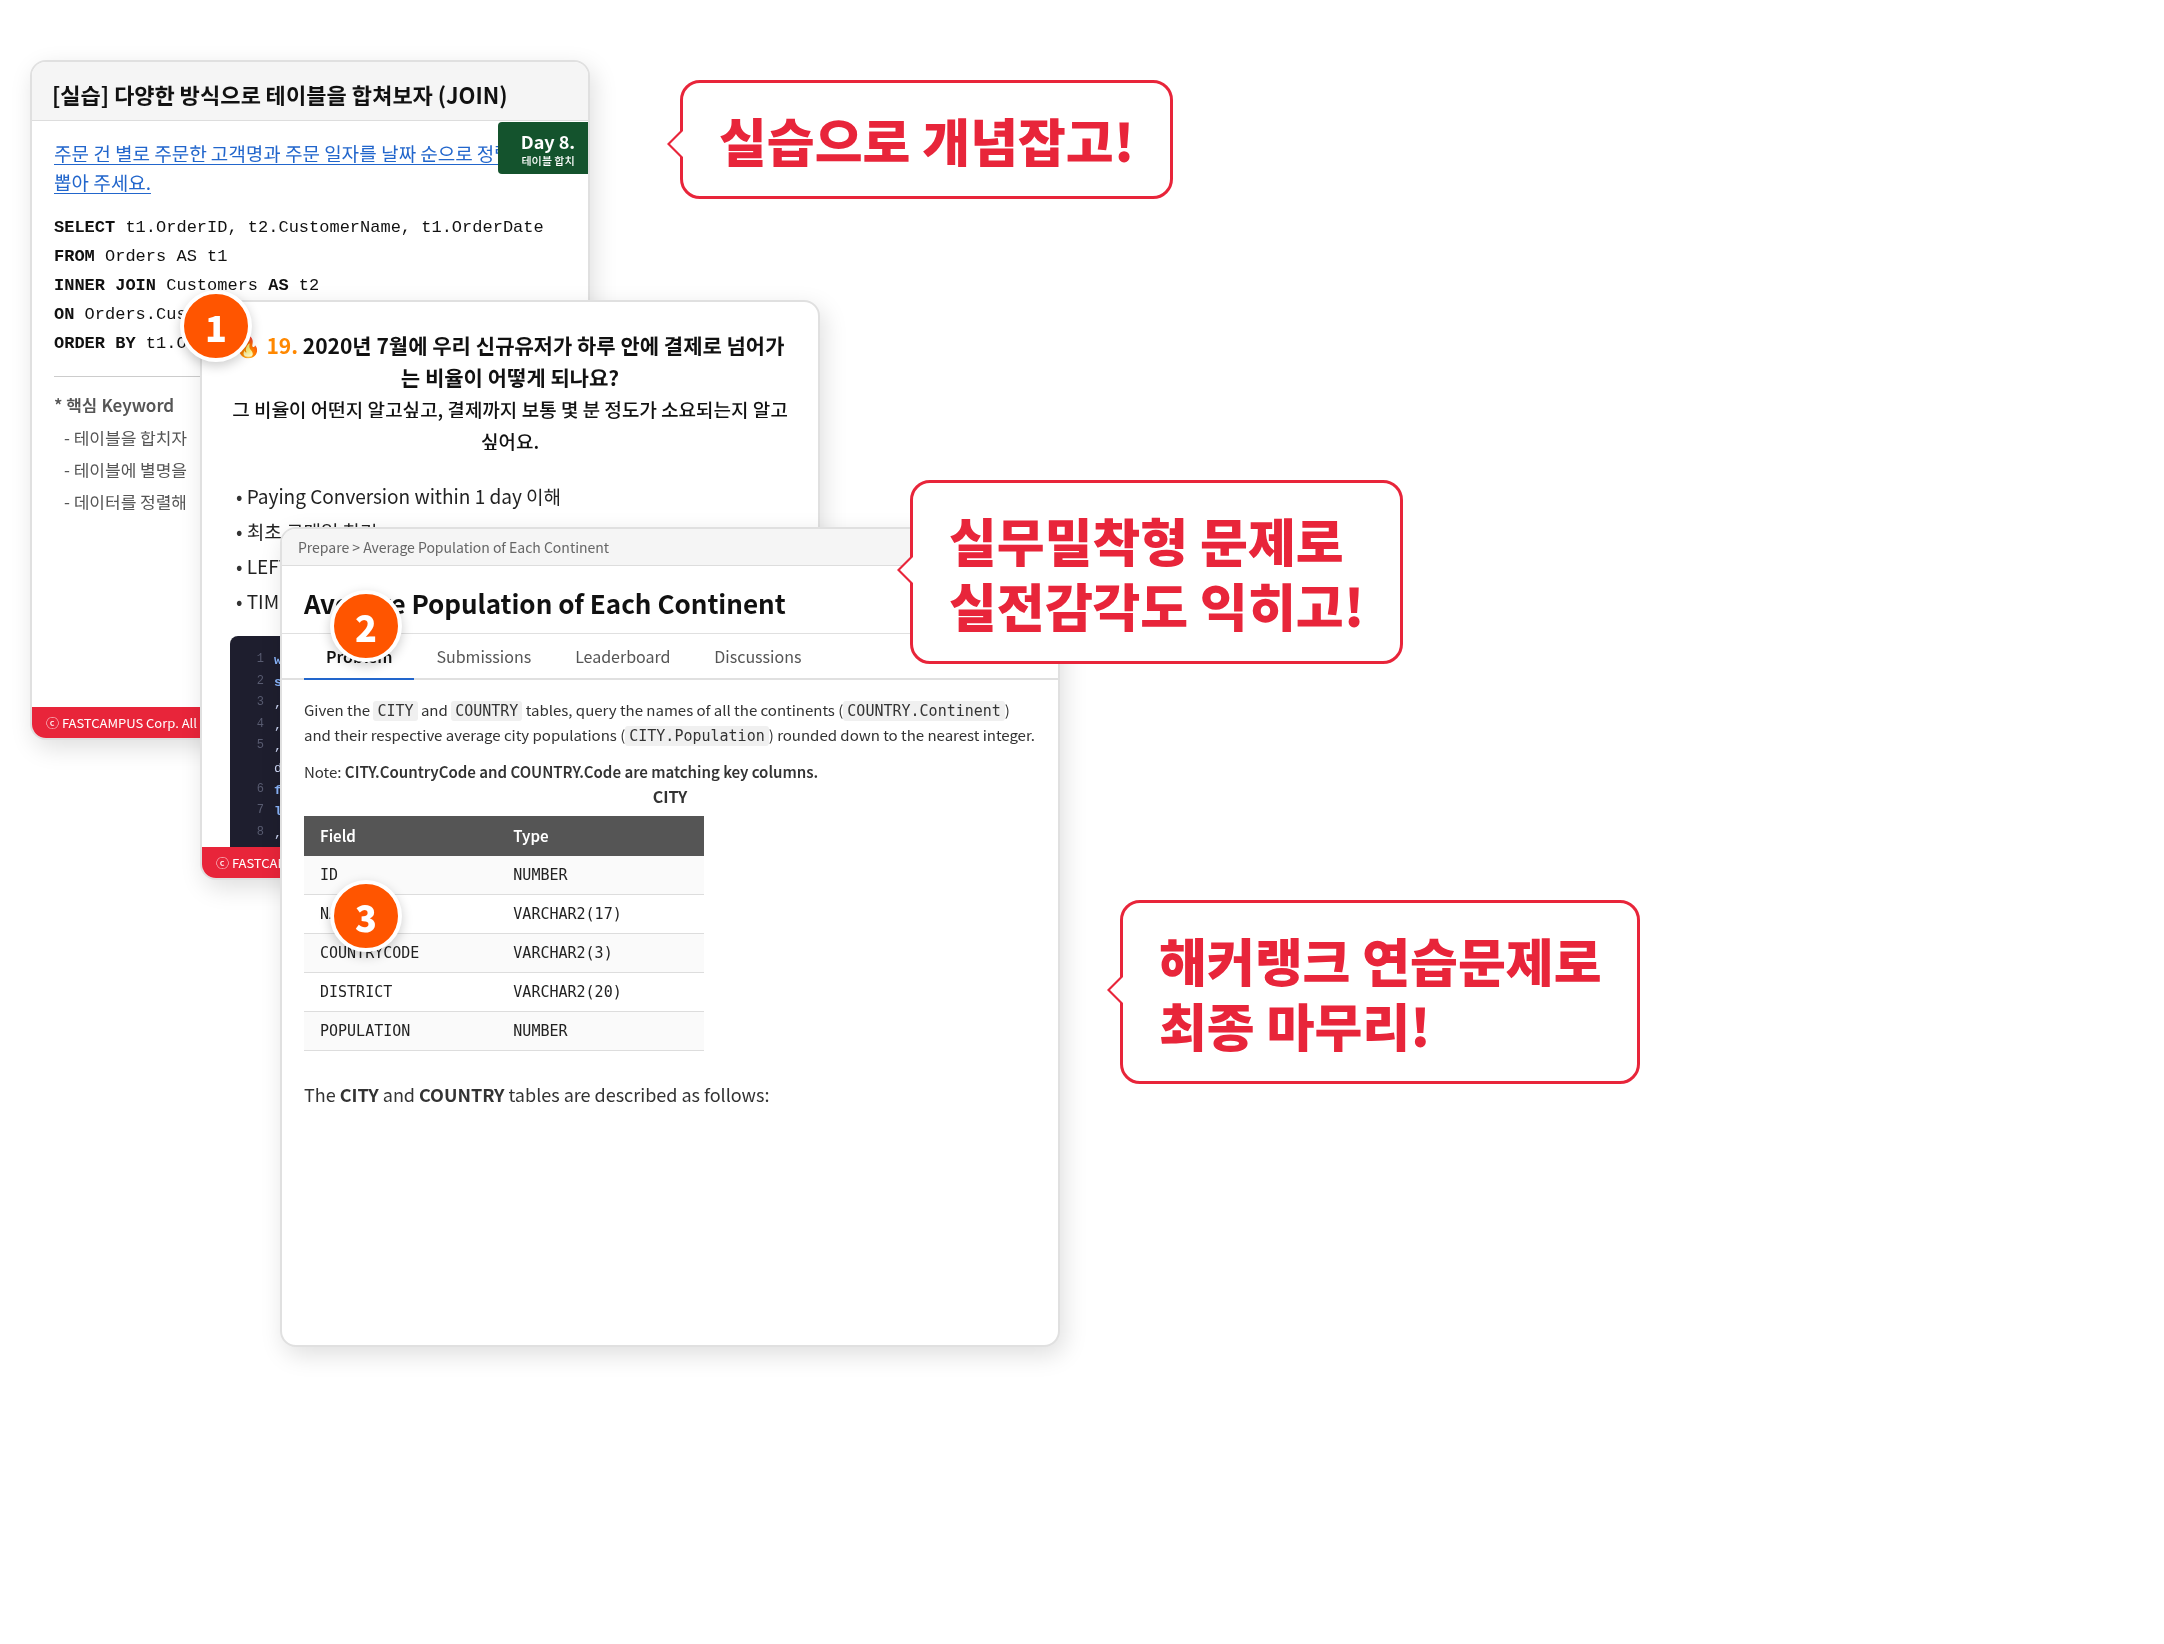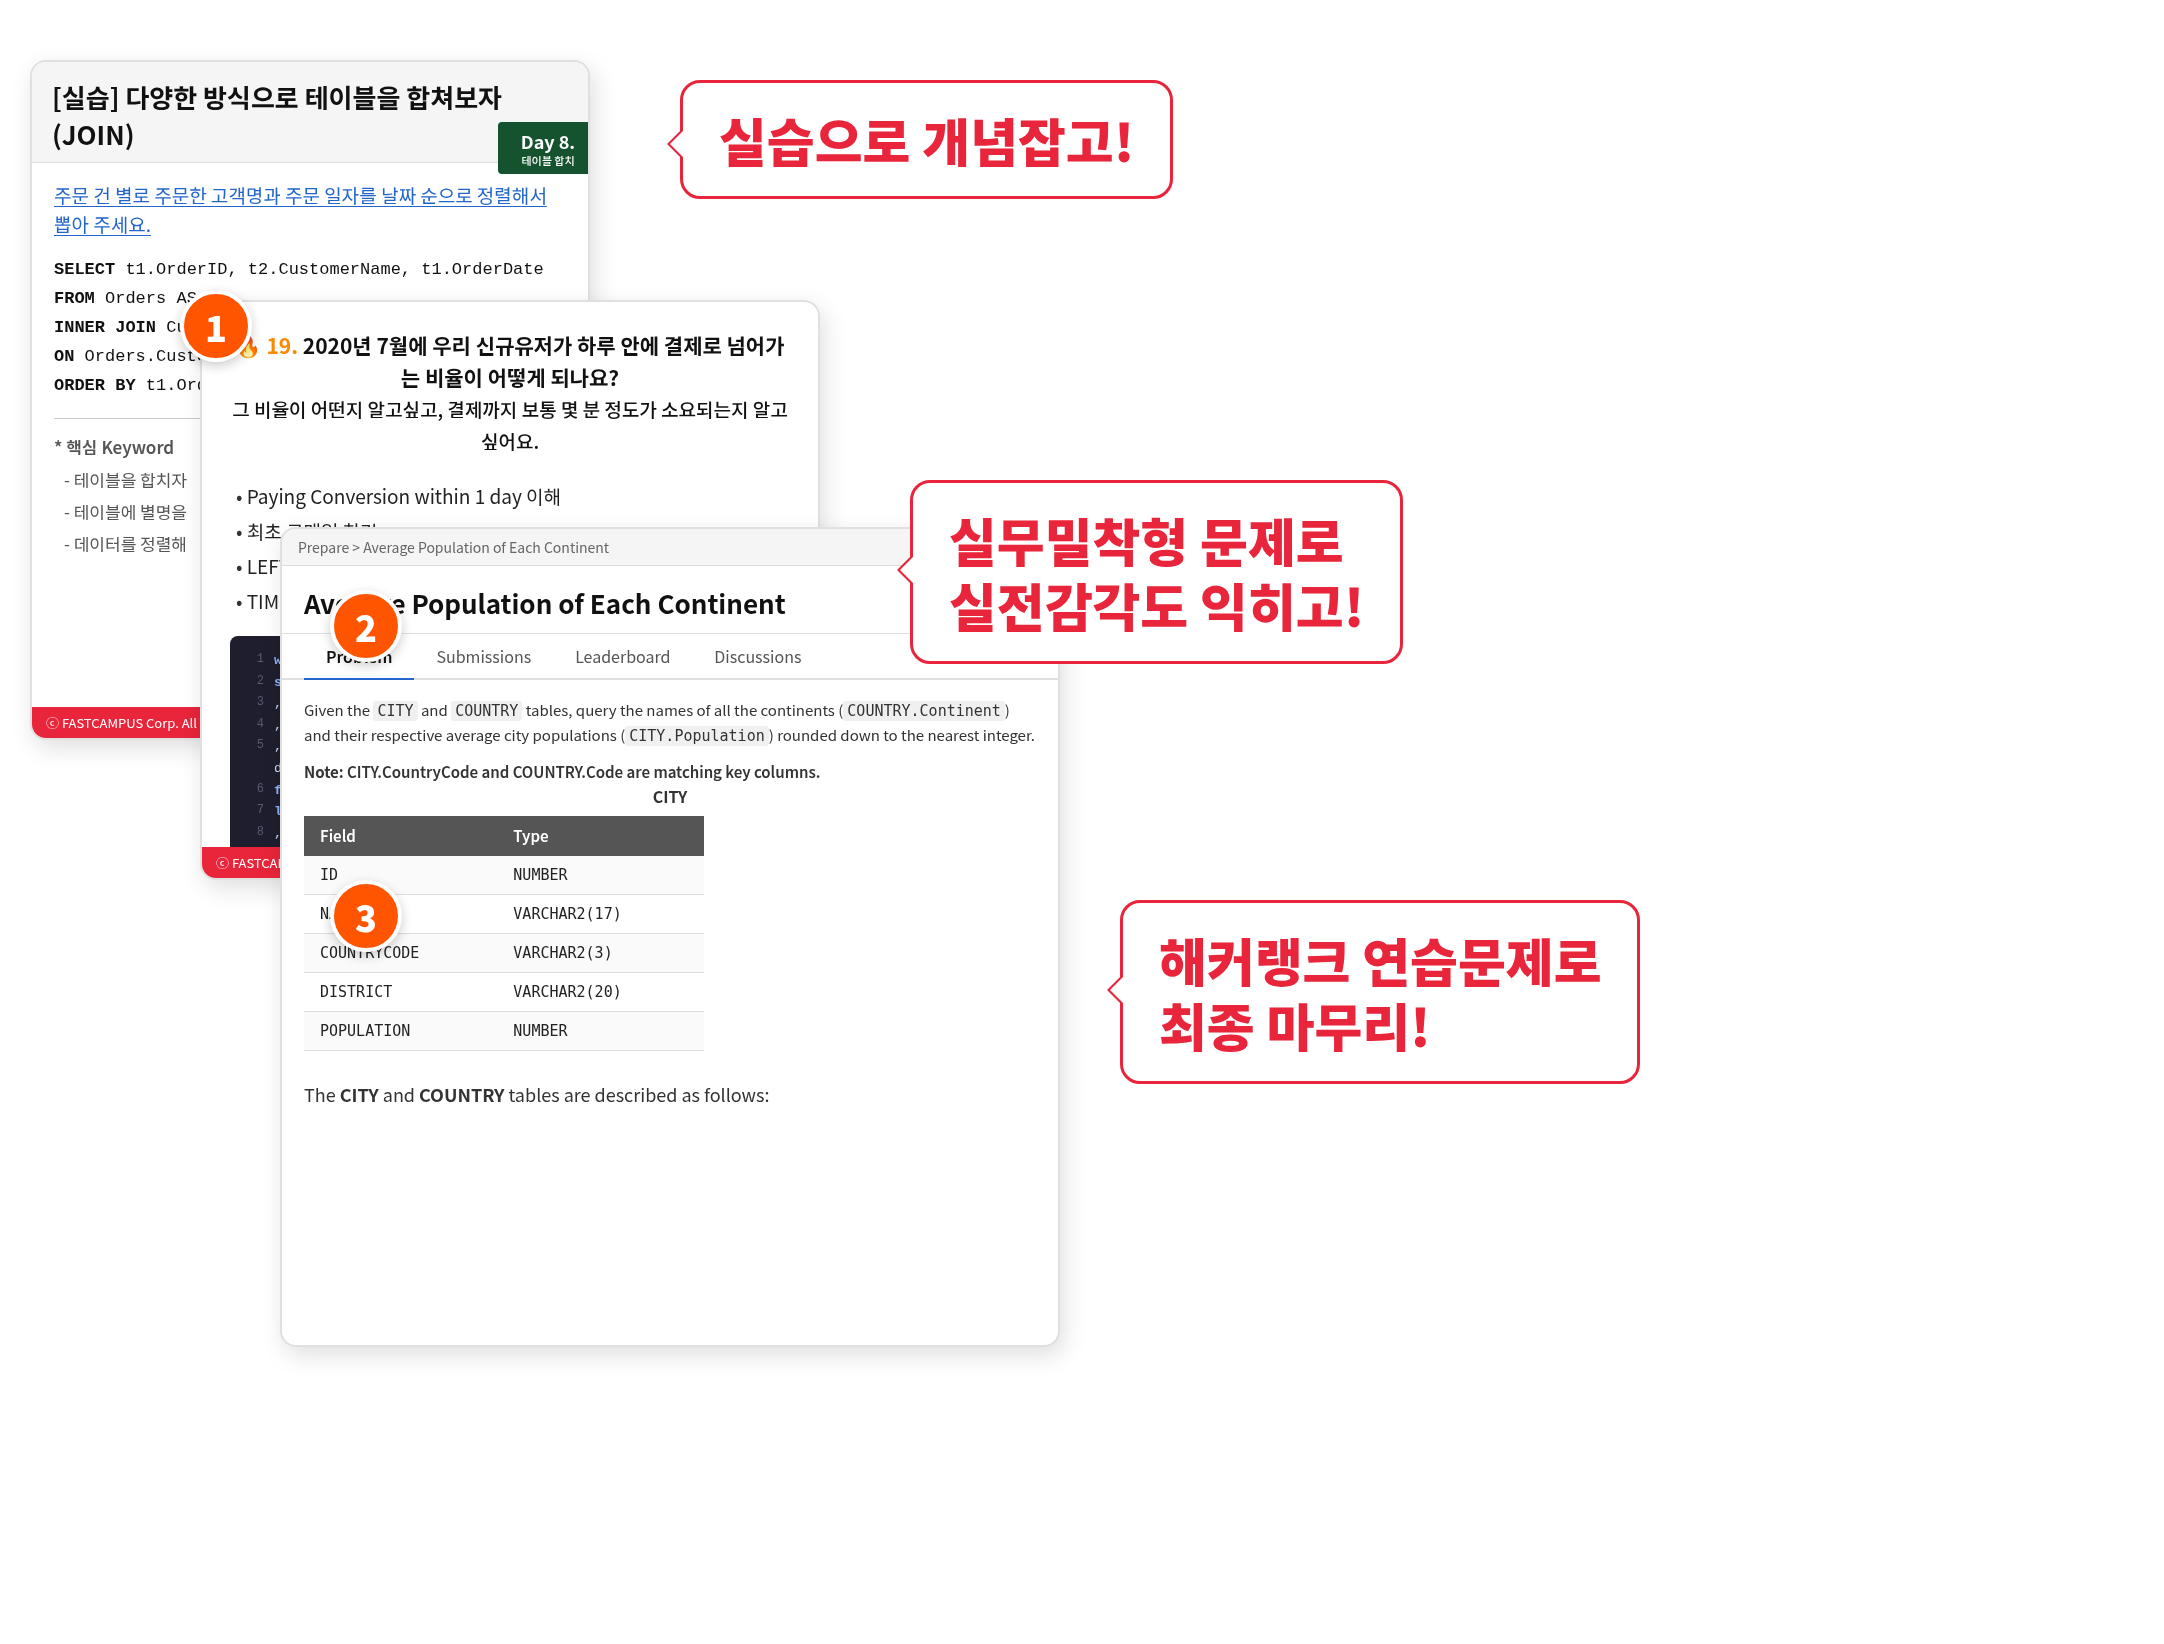--- a/index.html
+++ b/index.html
@@ -26,21 +26,21 @@
     .card1 {
       left: 30px;
       top: 60px;
       width: 560px;
       height: 680px;
     }
     .card1-header {
       background: #f5f5f5;
       padding: 16px 20px 10px;
       border-bottom: 1px solid #ddd;
-      font-size: 26px;
+      font-size: 22px;
       font-weight: 700;
       color: #111;
     }
     .card1-body {
       padding: 18px 22px;
       font-size: 18px;
       color: #333;
     }
     .card1-question {
       color: #2266cc;
@@ -182,21 +182,21 @@
       color: #111;
       border-bottom: 2px solid #2266cc;
       font-weight: 600;
     }
     .card3-content {
       padding: 18px 22px;
       font-size: 15px;
       color: #333;
       line-height: 1.6;
     }
-    .card3-content .bold { font-weight: 700; }
+    .card3-content .bold { font-weight: 400; }
     .card3-content .mono { font-family: monospace; background: #f0f0f0; padding: 1px 4px; border-radius: 3px; }
     .card3-note { font-weight: 600; margin-top: 12px; }
     .card3-subtitle { font-weight: 700; margin-top: 14px; margin-bottom: 10px; }
     .city-label {
       text-align: center;
       font-weight: 700;
       font-size: 16px;
       margin-bottom: 6px;
     }
     .db-table {

